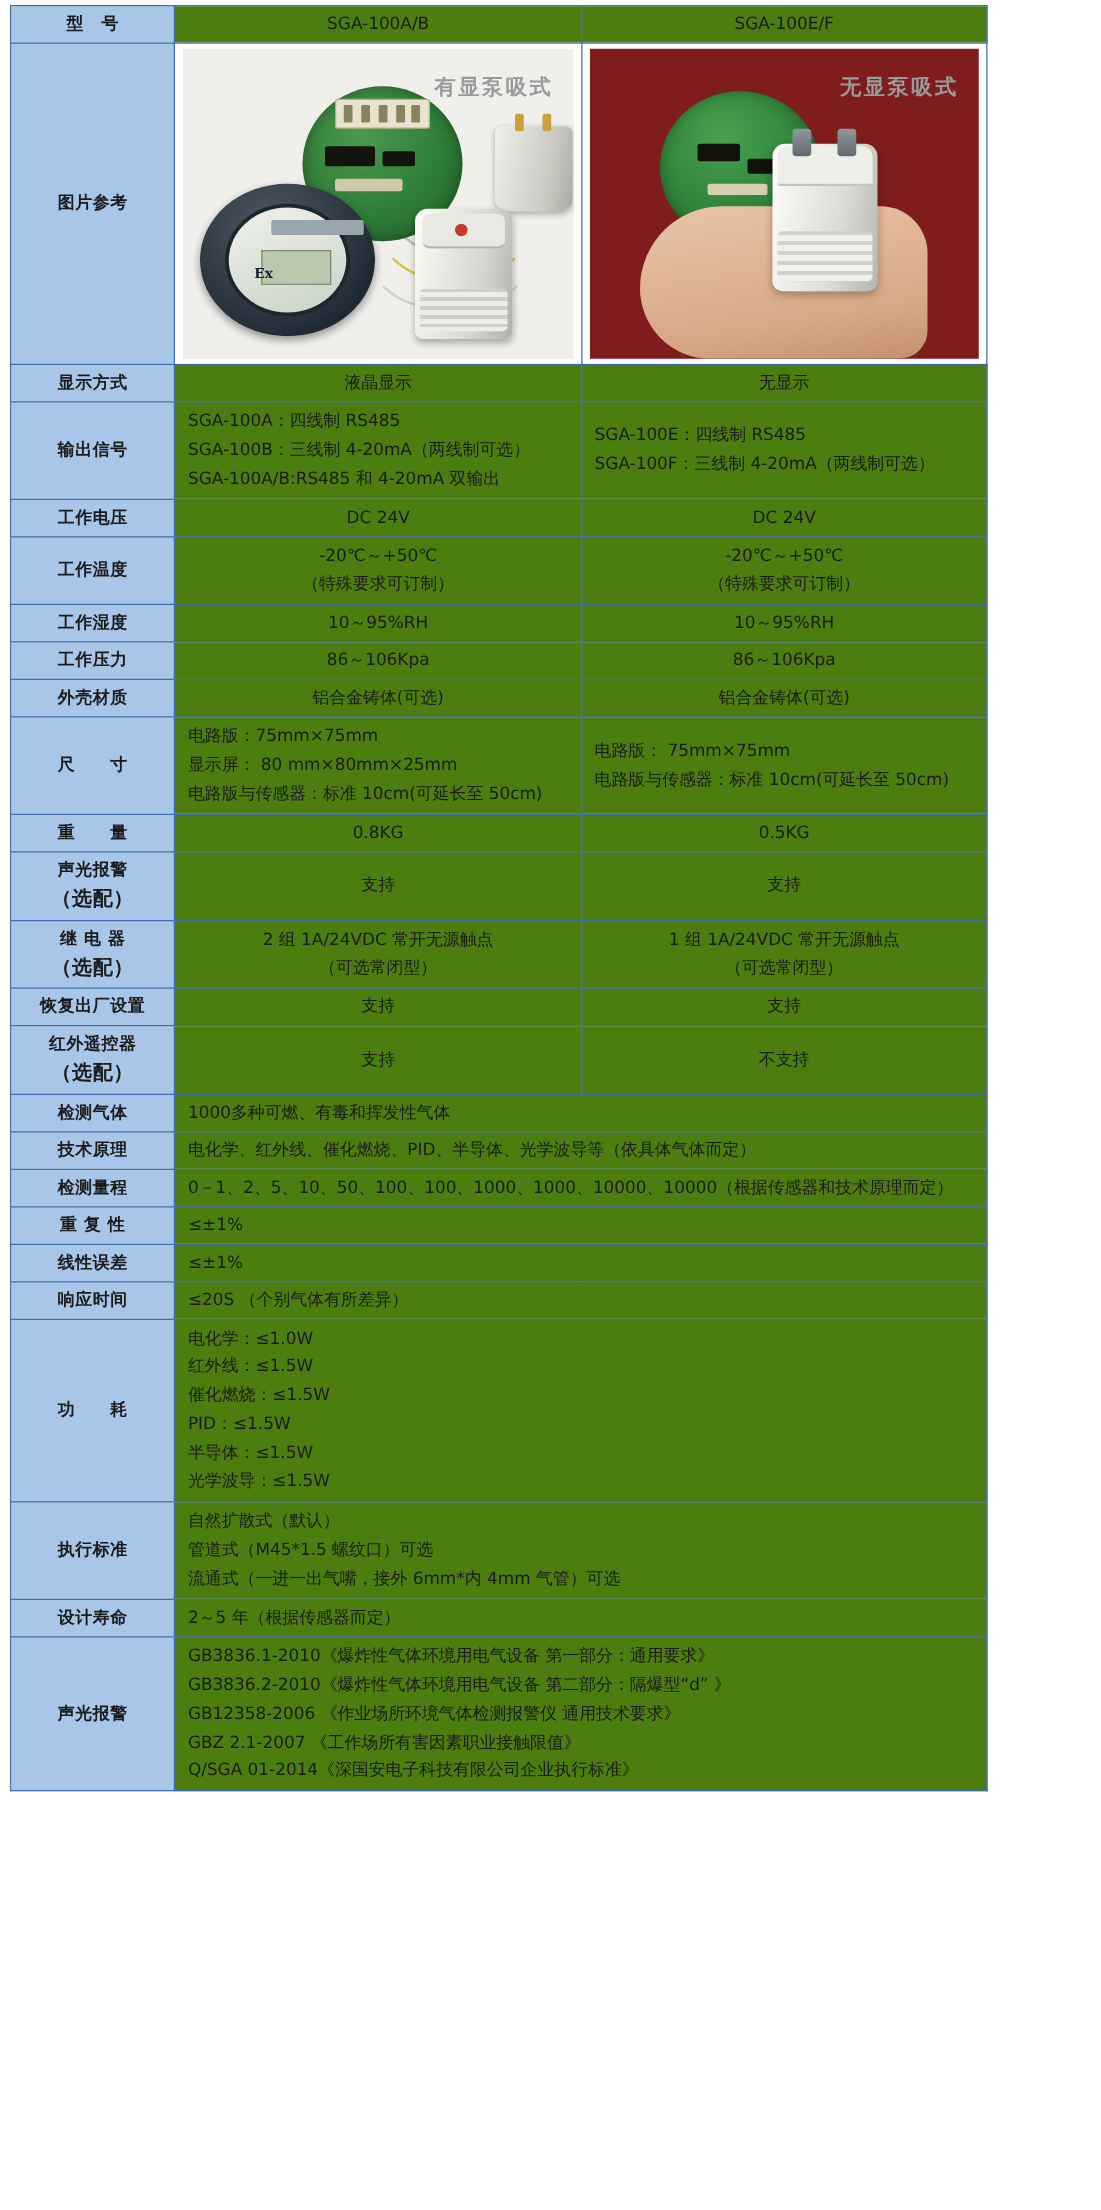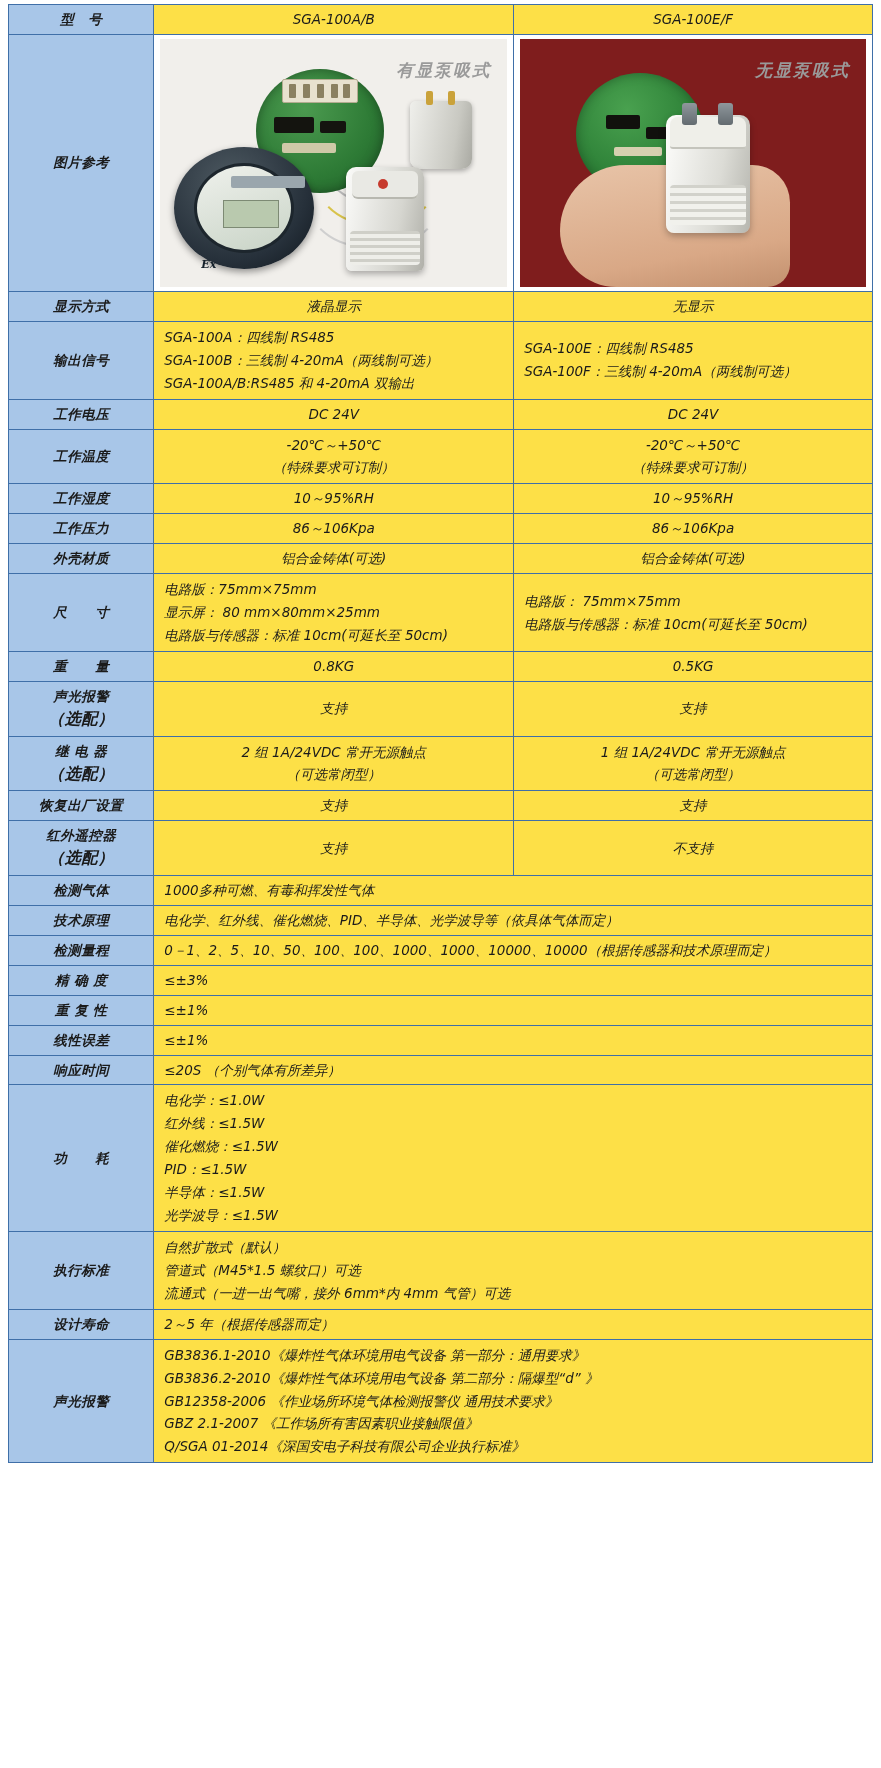--- a/index.html
+++ b/index.html
@@ -11,23 +11,22 @@
     font-family: "DejaVu Sans", "Liberation Sans", sans-serif;
     width: 881px;
   }
   .sheet {
     width: 881px;
     box-sizing: border-box;
     padding: 4px 8px 8px 8px;
   }
   table.spec {
     border-collapse: collapse;
-    width: 865px;
+    width: 782px;
     table-layout: fixed;
-    font-style: italic;
   }
   table.spec td {
     border: 1px solid #3f6fa8;
     padding: 4px 6px;
     font-size: 13.5px;
     color: #1b1b1b;
     vertical-align: middle;
     line-height: 1.55;
   }
   col.c-label { width: 130px; }
@@ -41,21 +40,21 @@
     color: #10243b;
     font-size: 14px;
     letter-spacing: 0.5px;
   }
   td.label .sub {
     display: block;
     font-weight: bold;
     font-size: 16px;
   }
   td.val {
-    background: #fde047;
+    background: #4d7c0f;
     text-align: center;
   }
   td.val.left {
     text-align: left;
     padding-left: 10px;
   }
   td.media {
     background: #ffffff;
     padding: 0;
     height: 248px;
@@ -144,26 +143,25 @@
   }
   .meter .lcd {
     position: absolute;
     left: 26px; top: 34px;
     width: 54px; height: 26px;
     background: #b9c9ae;
     border: 1px solid #7d8a74;
   }
   .meter .ex {
     position: absolute;
-    left: 4px; top: 44px;
+    left: 20px; top: 44px;
     font-size: 11px;
     font-weight: bold;
     color: #14202a;
     font-family: "DejaVu Serif", serif;
-    margin-top: 46px;
   }
   .meter .topbar {
     position: absolute;
     left: 34px; top: 10px;
     width: 74px; height: 12px;
     background: #9aa6ad;
     border-radius: 2px;
   }
   .sensor-gold {
     position: absolute;
@@ -512,24 +510,20 @@
         <td class="val left" colspan="2">电化学、红外线、催化燃烧、PID、半导体、光学波导等（依具体气体而定）</td>
       </tr>
 
       <tr>
         <td class="label">检测量程</td>
         <td class="val left" colspan="2">0－1、2、5、10、50、100、100、1000、1000、10000、10000（根据传感器和技术原理而定）</td>
       </tr>
 
 
 
-      <tr>
-        <td class="label">精 确 度</td>
-        <td class="val left" colspan="2">≤±3%</td>
-      </tr>
 
       <tr>
         <td class="label">重 复 性</td>
         <td class="val left" colspan="2">≤±1%</td>
       </tr>
 
       <tr>
         <td class="label">线性误差</td>
         <td class="val left" colspan="2">≤±1%</td>
       </tr>

